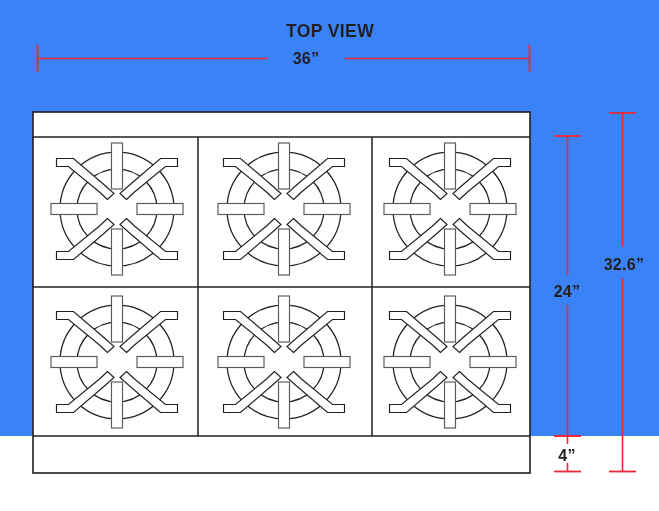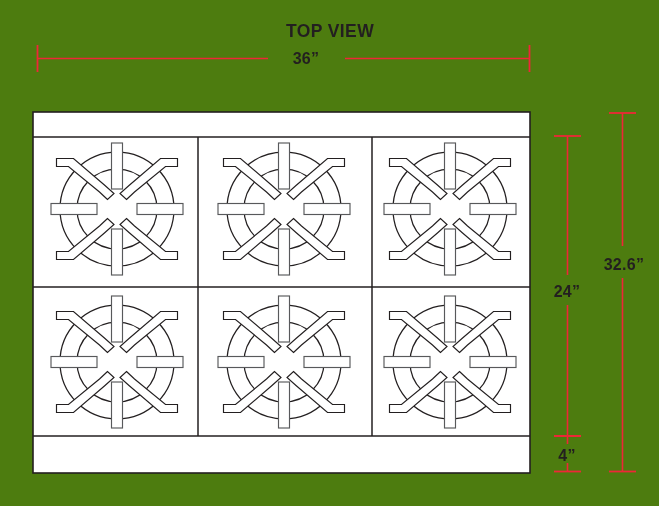--- a/index.html
+++ b/index.html
@@ -10,22 +10,22 @@
   }
   body {
     width: 659px;
     height: 511px;
     font-family: "Liberation Sans", sans-serif;
     overflow: hidden;
   }
   #drawing-root {
     position: relative;
     width: 659px;
-    height: 506px;
-    background: #4d7c0f;
+    height: 436px;
+    background: #3b82f6;
   }
   svg.diagram {
     display: block;
     width: 659px;
     height: 511px;
   }
   .dim-line { stroke: #ee2737; stroke-width: 1.6; }
   .dim-tick { stroke: #ee2737; stroke-width: 1.8; }
   .body-outline { fill: #ffffff; stroke: #231f20; stroke-width: 1.6; }
   .divider { stroke: #231f20; stroke-width: 1.5; fill: none; }

